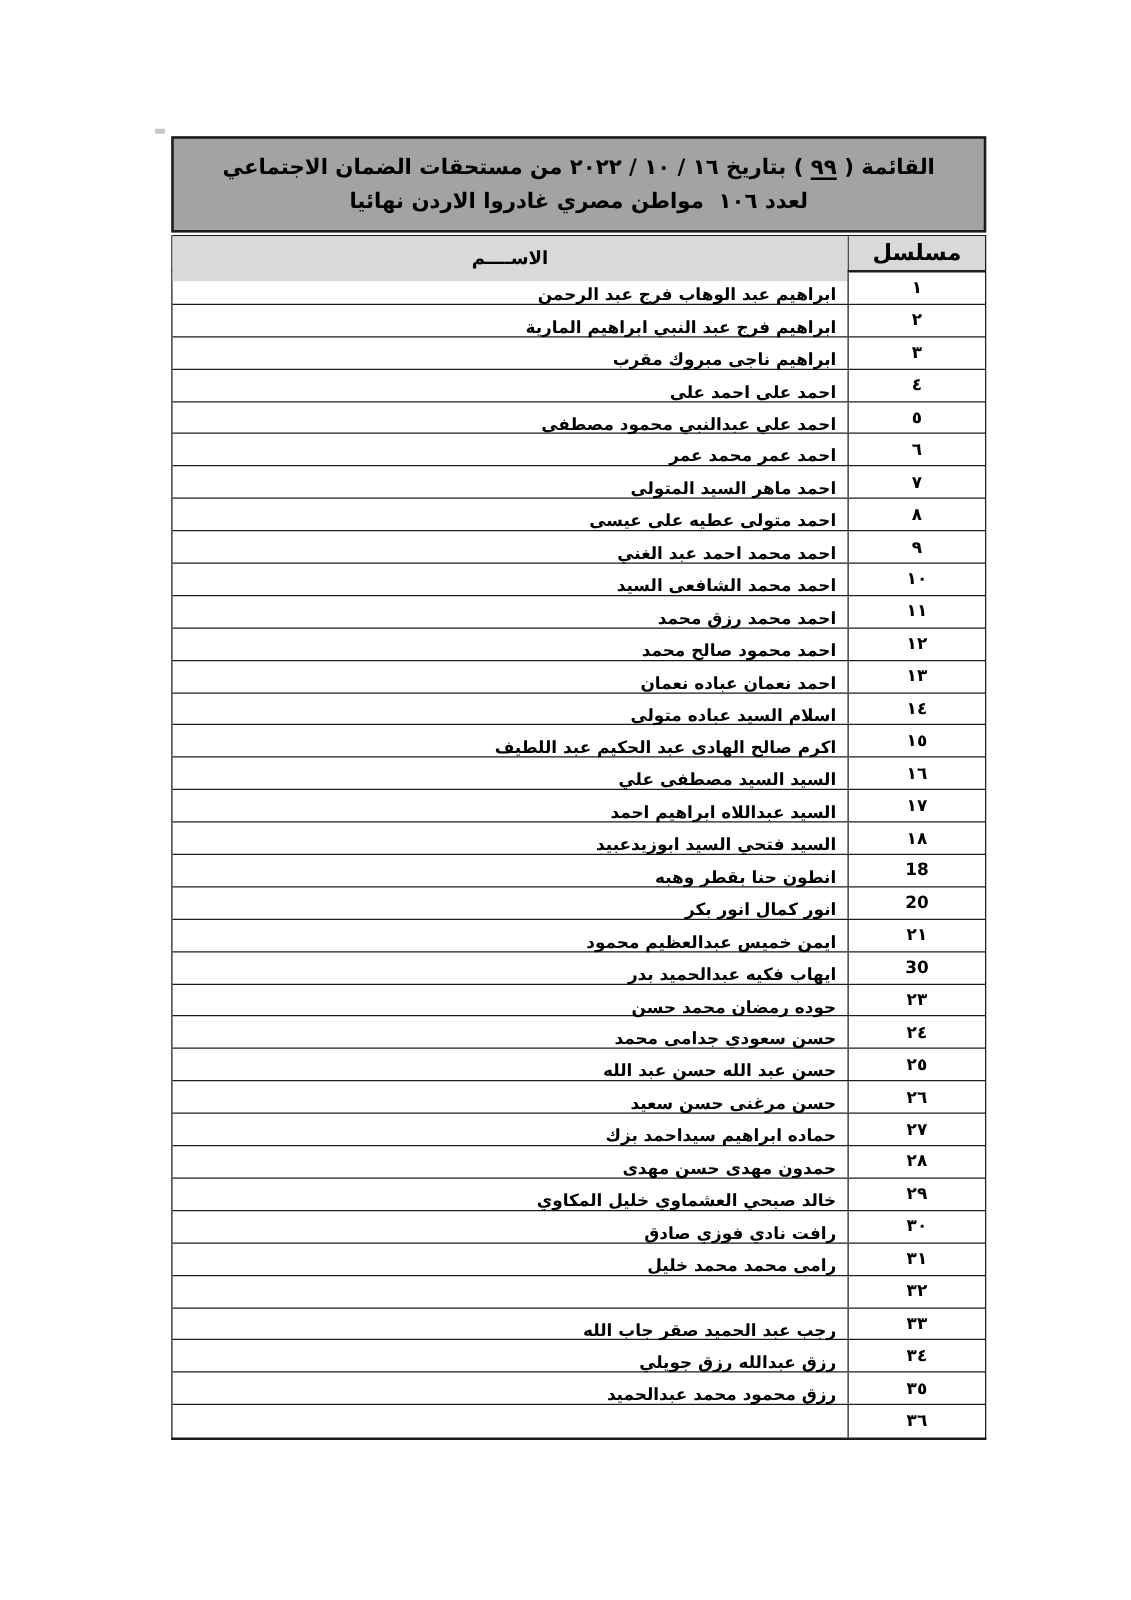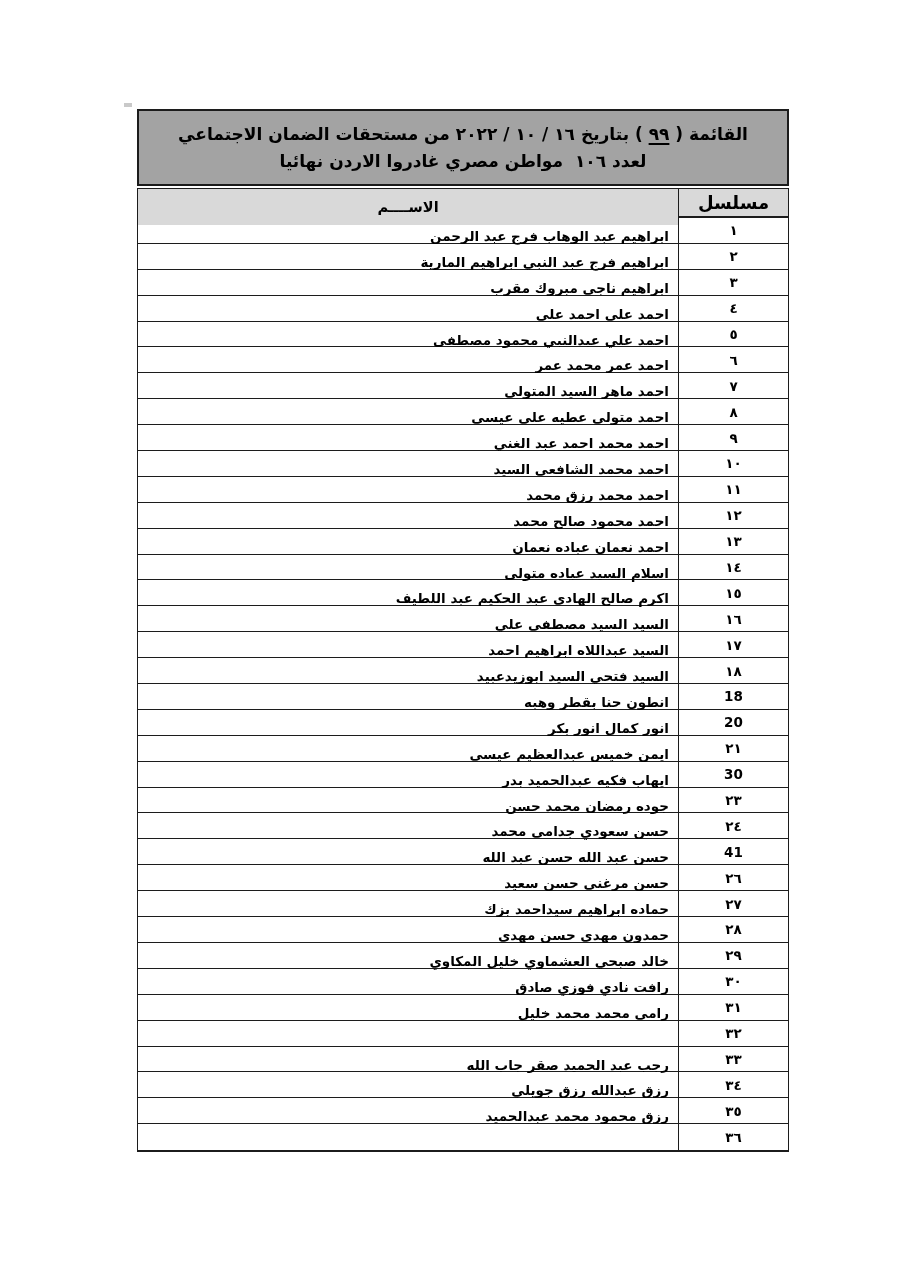--- a/index.html
+++ b/index.html
@@ -205,40 +205,40 @@
     <div class="cell-name">انطون حنا بقطر وهبه</div>
   </div>
 
   <div class="tbl-row">
     <div class="cell-serial">20</div>
     <div class="cell-name">انور كمال انور بكر</div>
   </div>
 
   <div class="tbl-row">
     <div class="cell-serial">٢١</div>
-    <div class="cell-name">ايمن خميس عبدالعظيم عيسى</div>
+    <div class="cell-name">ايمن خميس عبدالعظيم محمود</div>
   </div>
 
   <div class="tbl-row">
     <div class="cell-serial">30</div>
     <div class="cell-name">ايهاب فكيه عبدالحميد بدر</div>
   </div>
 
   <div class="tbl-row">
     <div class="cell-serial">٢٣</div>
     <div class="cell-name">جوده رمضان محمد حسن</div>
   </div>
 
   <div class="tbl-row">
     <div class="cell-serial">٢٤</div>
     <div class="cell-name">حسن سعودي جدامى محمد</div>
   </div>
 
   <div class="tbl-row">
-    <div class="cell-serial">41</div>
+    <div class="cell-serial">٢٥</div>
     <div class="cell-name">حسن عبد الله حسن عبد الله</div>
   </div>
 
   <div class="tbl-row">
     <div class="cell-serial">٢٦</div>
     <div class="cell-name">حسن مرغنى حسن سعيد</div>
   </div>
 
   <div class="tbl-row">
     <div class="cell-serial">٢٧</div>

